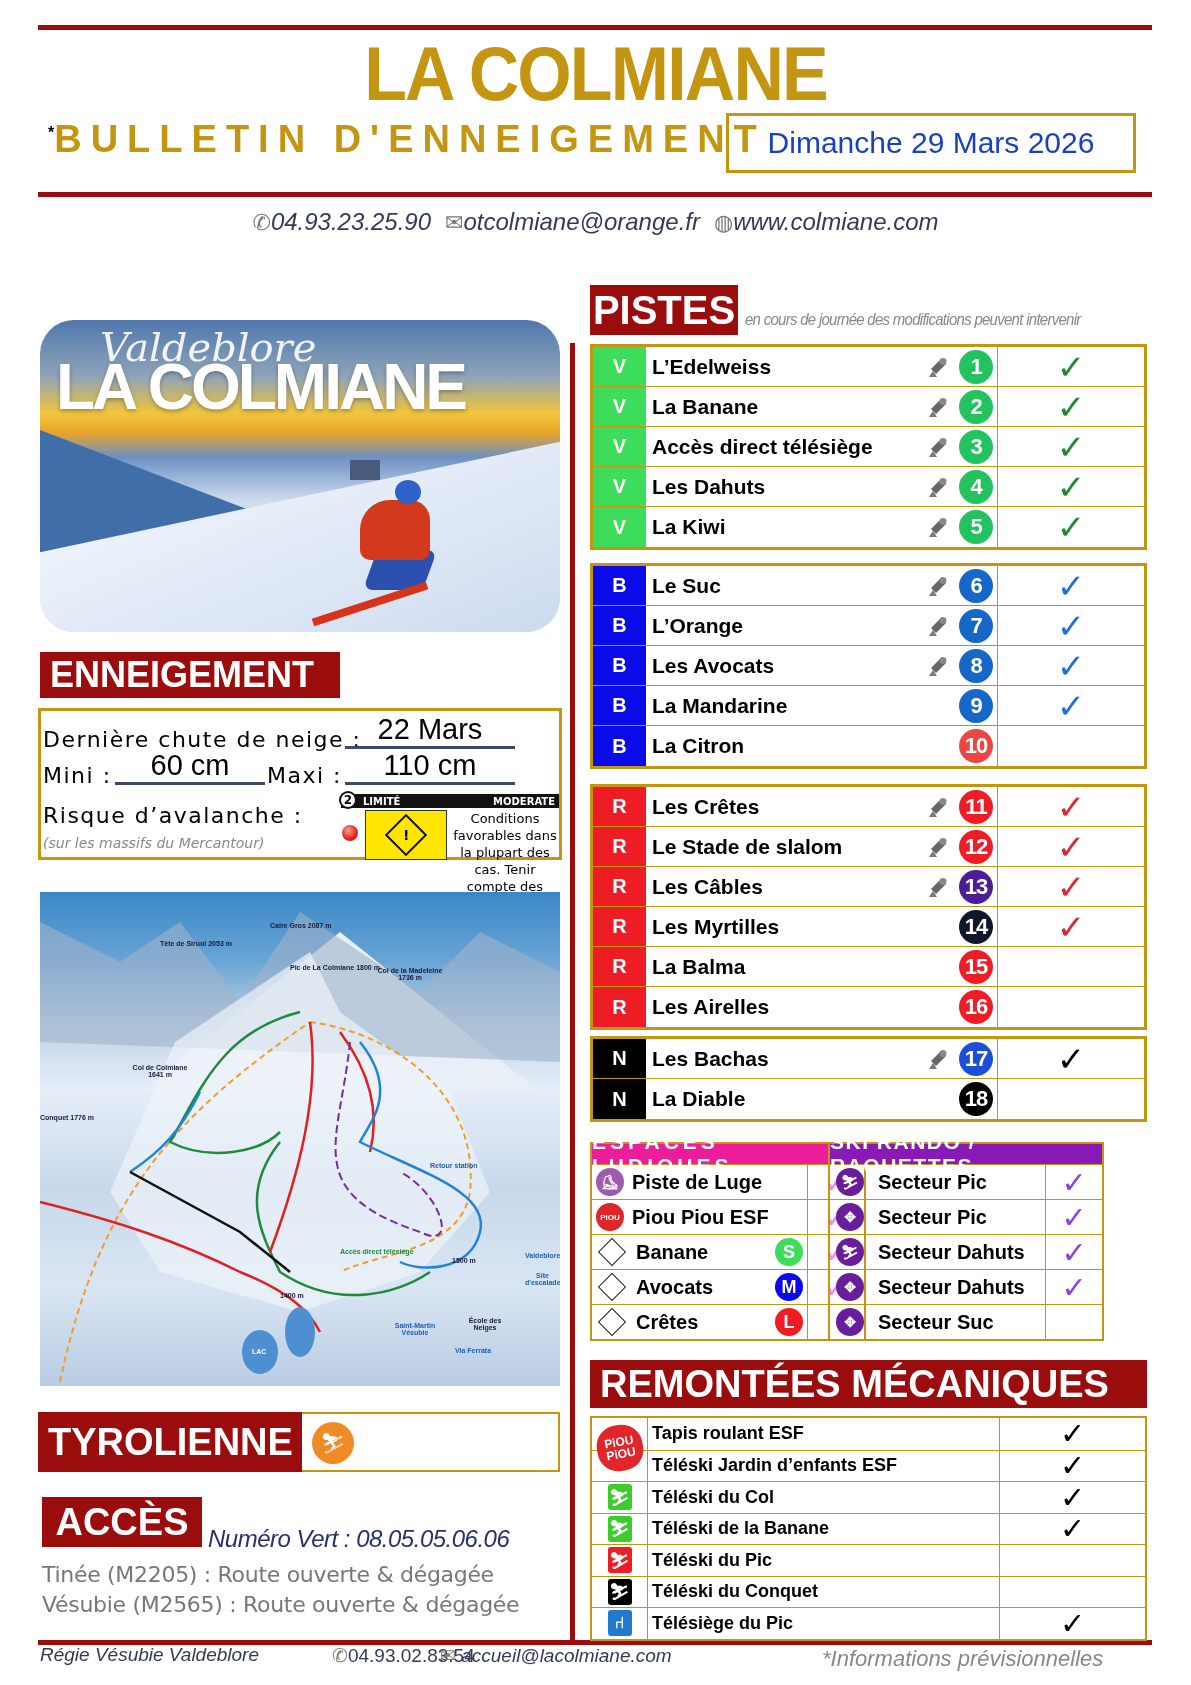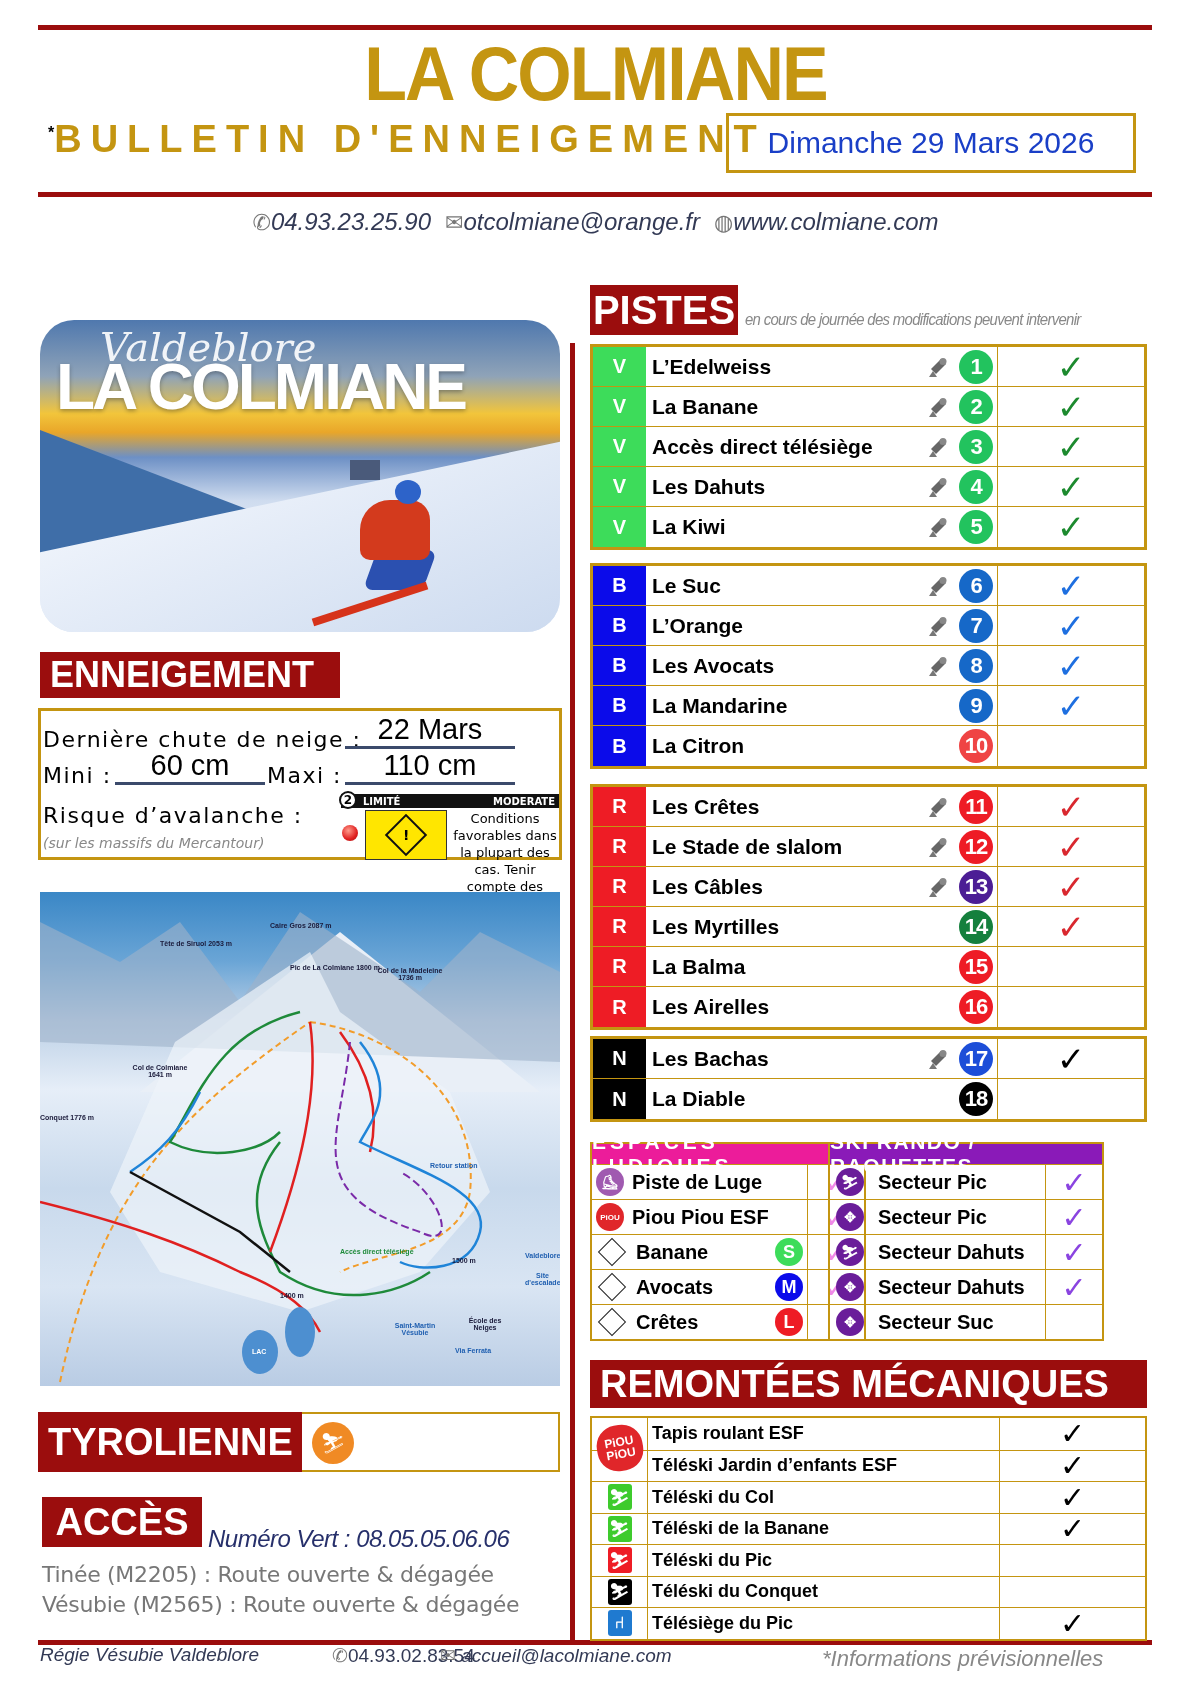--- a/index.html
+++ b/index.html
@@ -355,21 +355,21 @@
             <path d="M8 16 L4 22 L12 22 Z" fill="#777"></path>
           </svg>
           <div class="num" style="background:#4c1d95">13</div>
         </div>
         <div class="pstat" style="color:#d9282f">✓</div>
       </div>
       <div class="prow">
         <div class="pcol" style="background:#ee1c25">R</div>
         <div class="pname">
           <span>Les Myrtilles</span>
-          <div class="num" style="background:#15803d">14</div>
+          <div class="num" style="background:#0f172a">14</div>
         </div>
         <div class="pstat" style="color:#d9282f">✓</div>
       </div>
       <div class="prow">
         <div class="pcol" style="background:#ee1c25">R</div>
         <div class="pname">
           <span>La Balma</span>
           <div class="num" style="background:#ee1c25">15</div>
         </div>
         <div class="pstat" style="color:#d9282f"></div>

